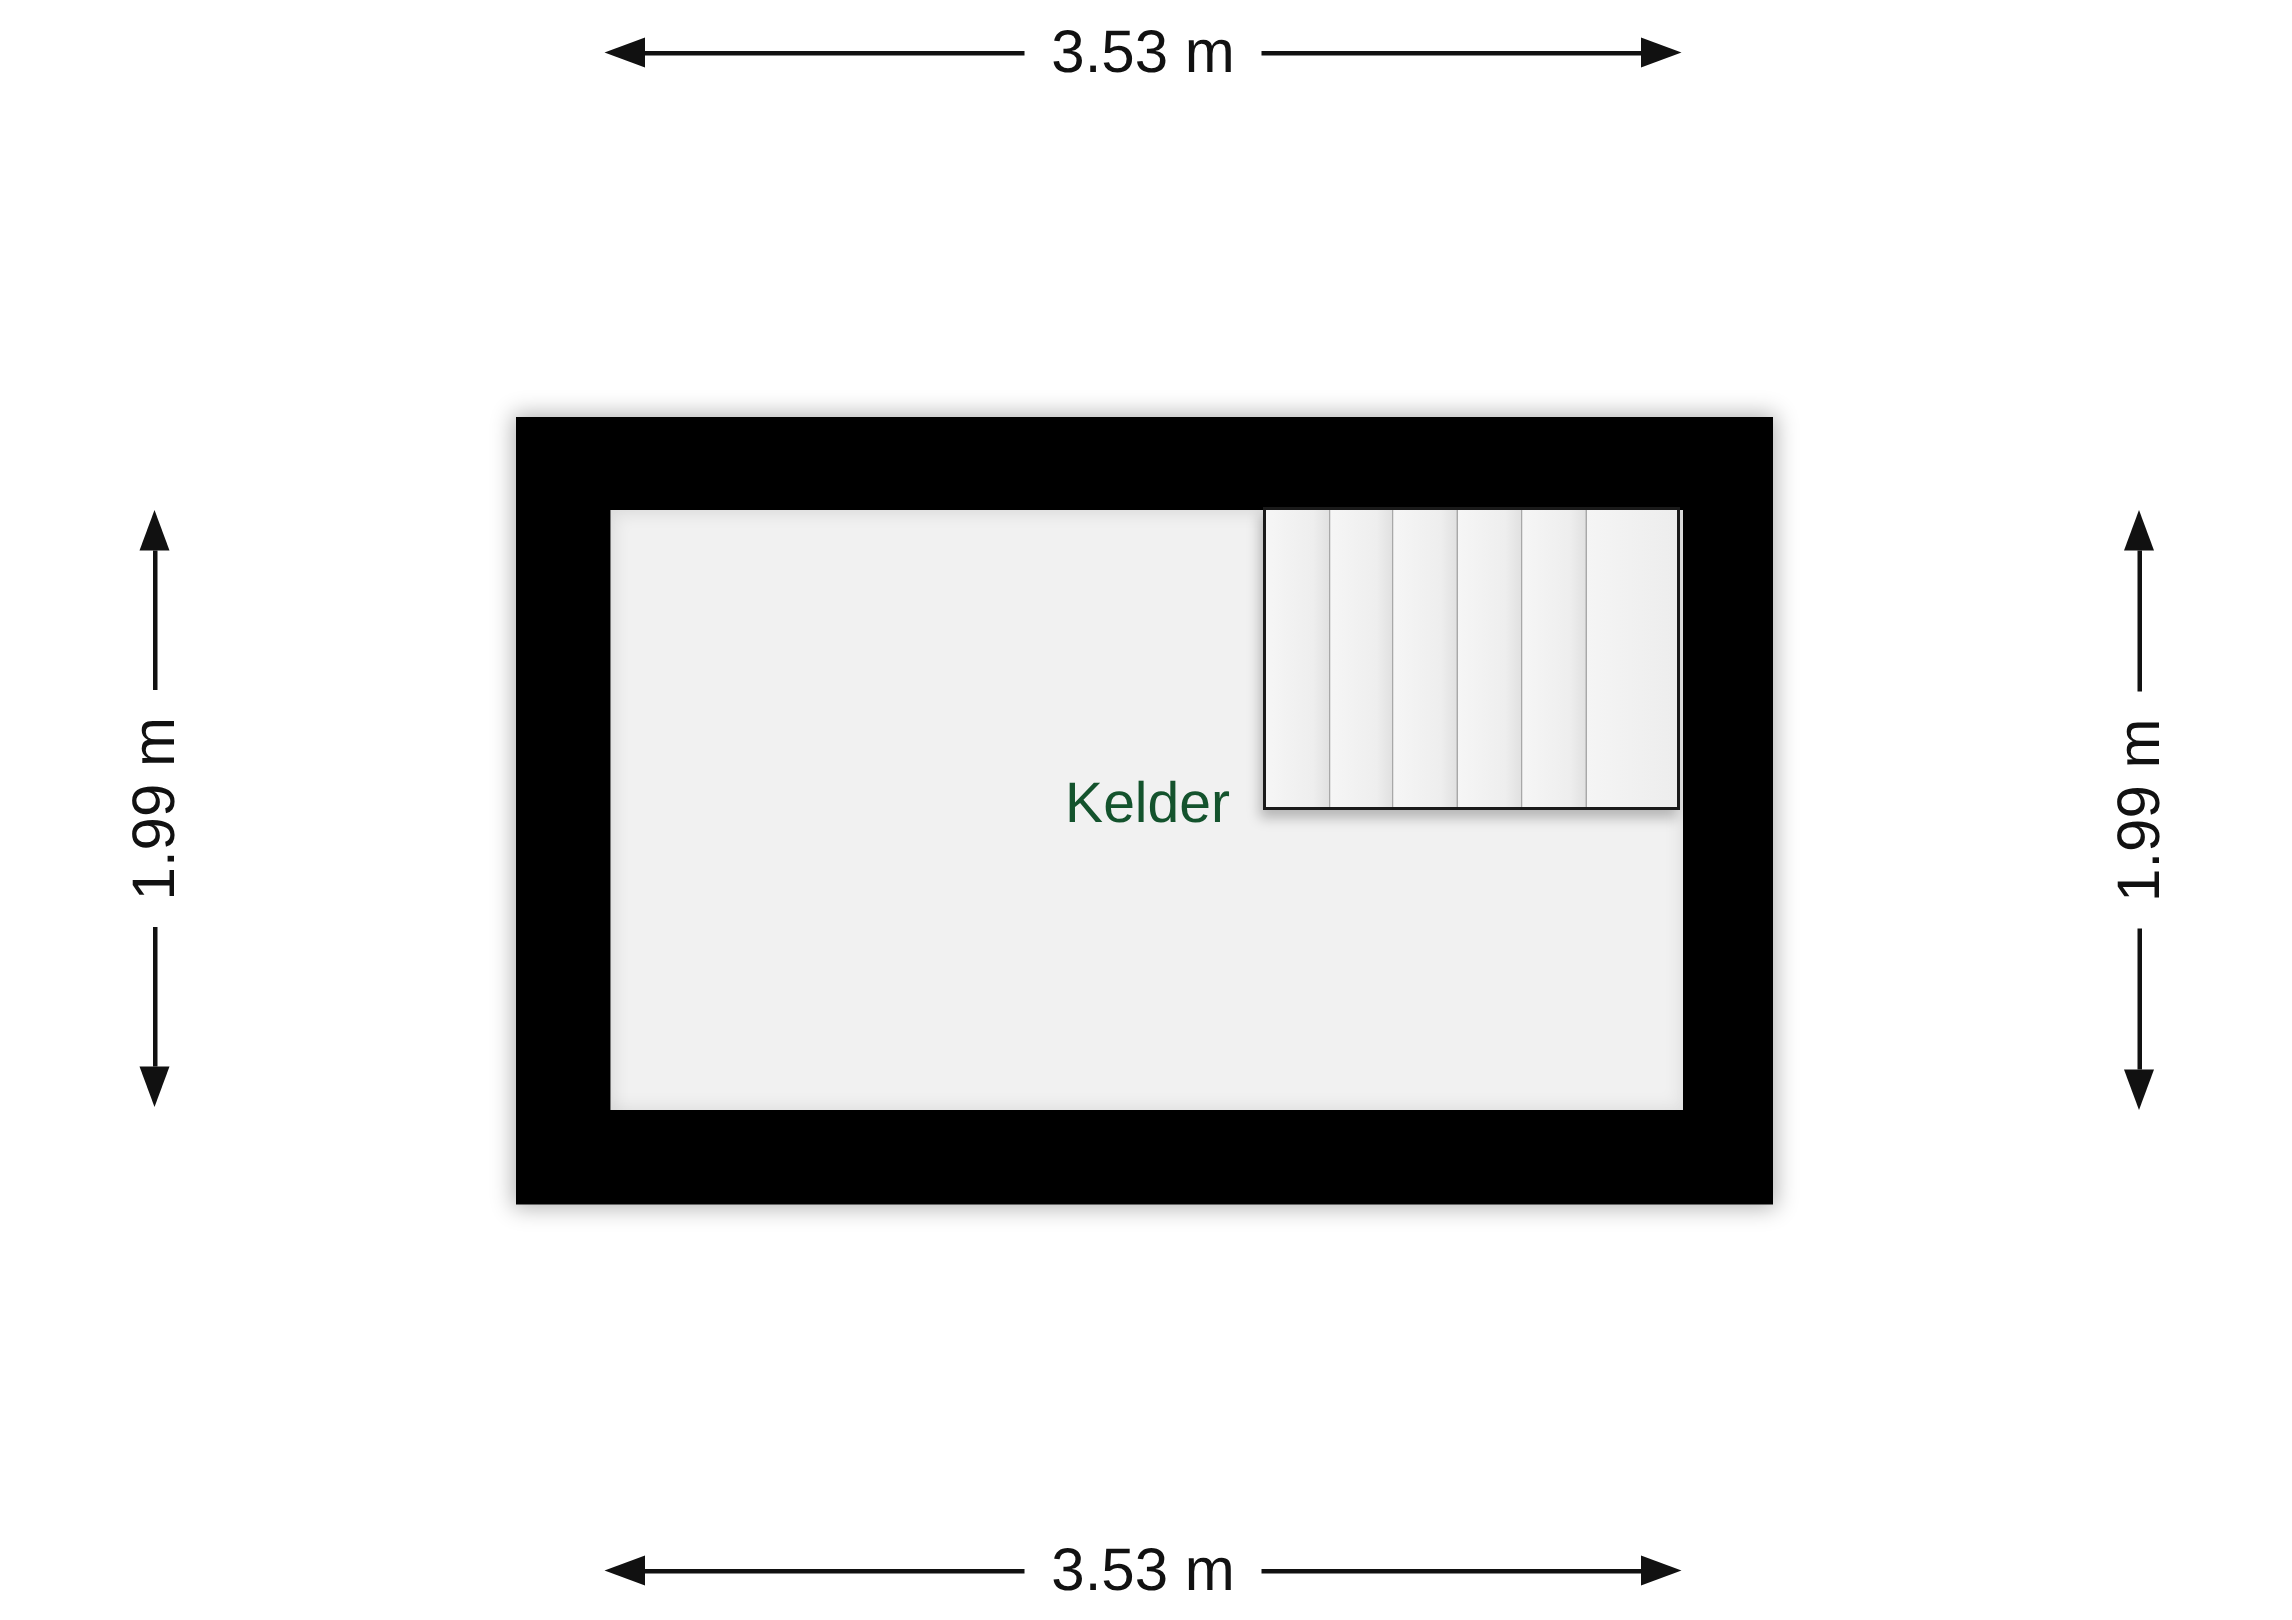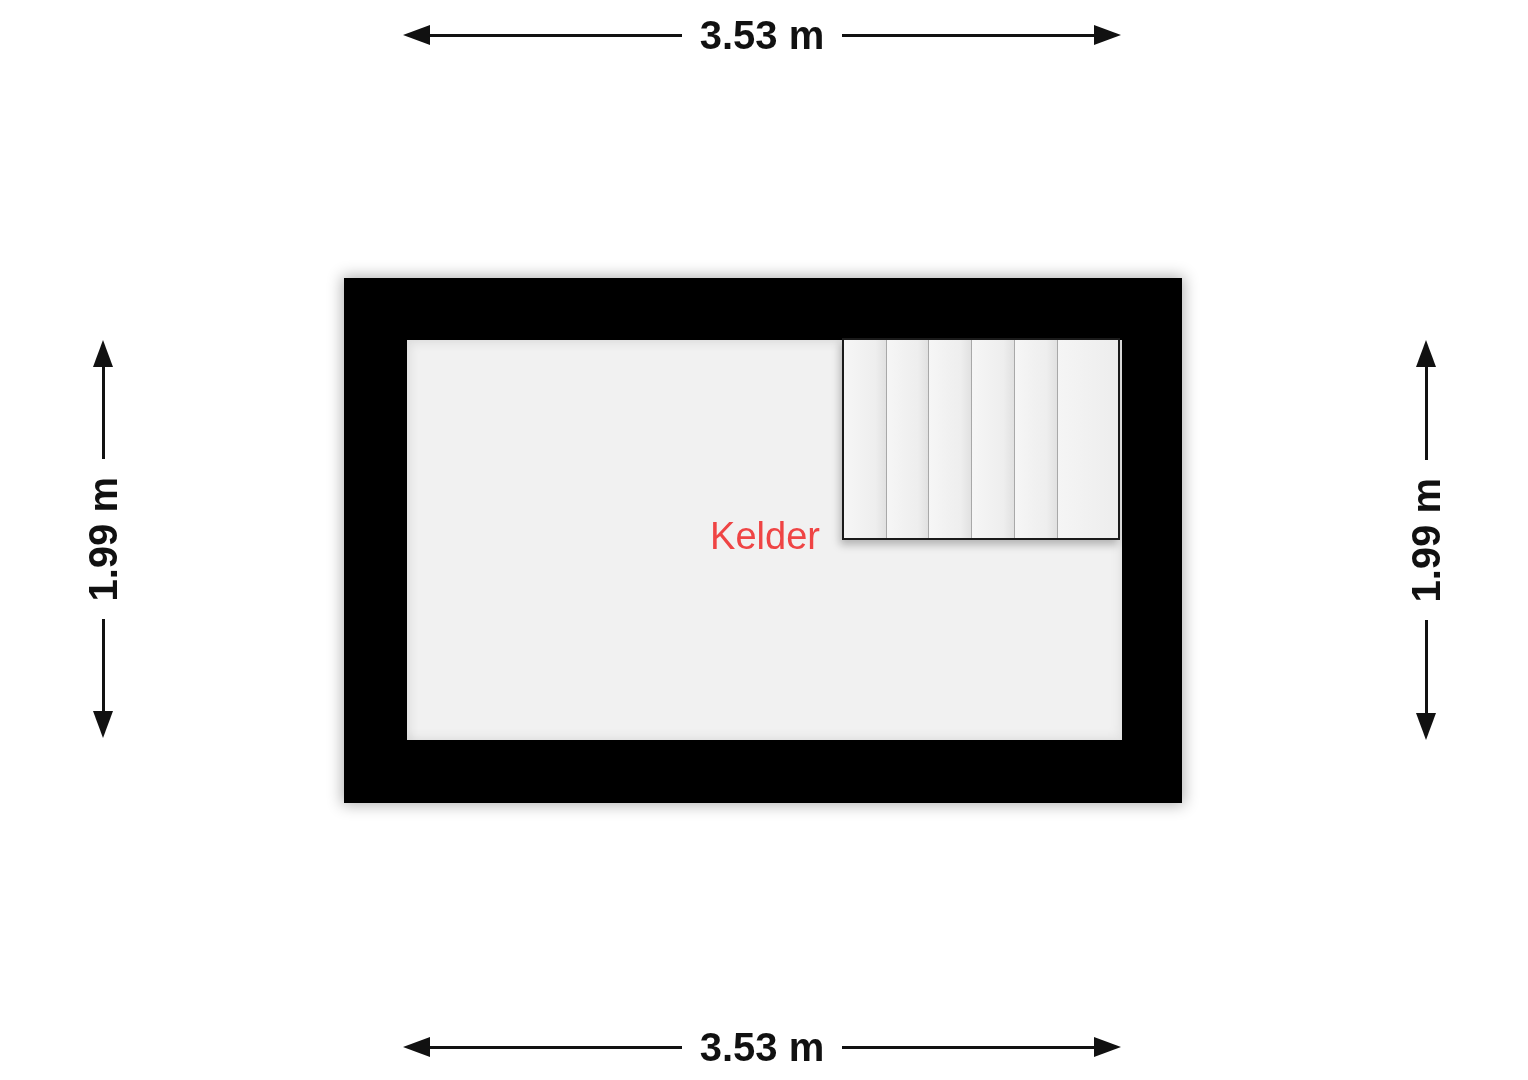--- a/index.html
+++ b/index.html
@@ -31,21 +31,20 @@
     width: 44px;
   }
   .dim-line-h { flex: 1; height: 3px; background: #111111; }
   .dim-line-v { flex: 1; width: 3px; background: #111111; }
   .dim-text {
     font-size: 40px;
     color: #111111;
     white-space: nowrap;
     padding: 0 18px;
     line-height: 1;
-    font-weight: bold;
   }
   .dim-text-v {
     writing-mode: vertical-rl;
     transform: rotate(180deg);
     padding: 18px 0;
   }
   .arr { width: 0; height: 0; }
   .arr-left  { border-top: 10px solid transparent; border-bottom: 10px solid transparent; border-right: 27px solid #111111; }
   .arr-right { border-top: 10px solid transparent; border-bottom: 10px solid transparent; border-left: 27px solid #111111; }
   .arr-up    { border-left: 10px solid transparent; border-right: 10px solid transparent; border-bottom: 27px solid #111111; }
@@ -89,21 +88,21 @@
   .stair-tread:last-child {
     flex-grow: 1.45;
     border-right: none;
     background: linear-gradient(90deg, #f5f5f5 0%, #f0f0f0 60%, #ededed 100%);
   }
   .room-label {
     position: absolute;
     left: 765px; top: 517px;
     transform: translateX(-50%);
     font-size: 38px;
-    color: #ef4444;
+    color: #14532d;
     white-space: nowrap;
     line-height: 1;
   }
 </style>
 </head>
 <body>
 
 <div class="canvas">
 
   <div class="dim-h dim-top">

